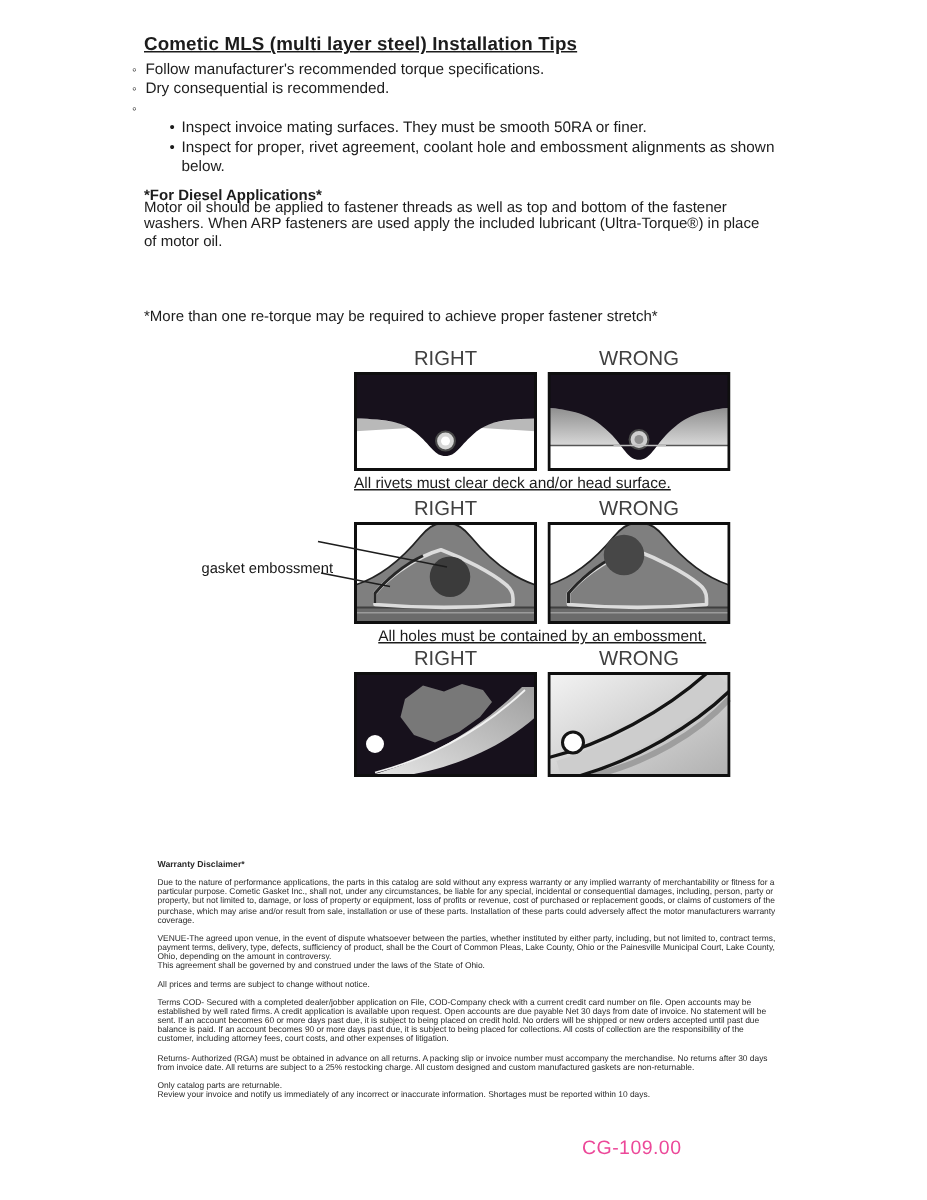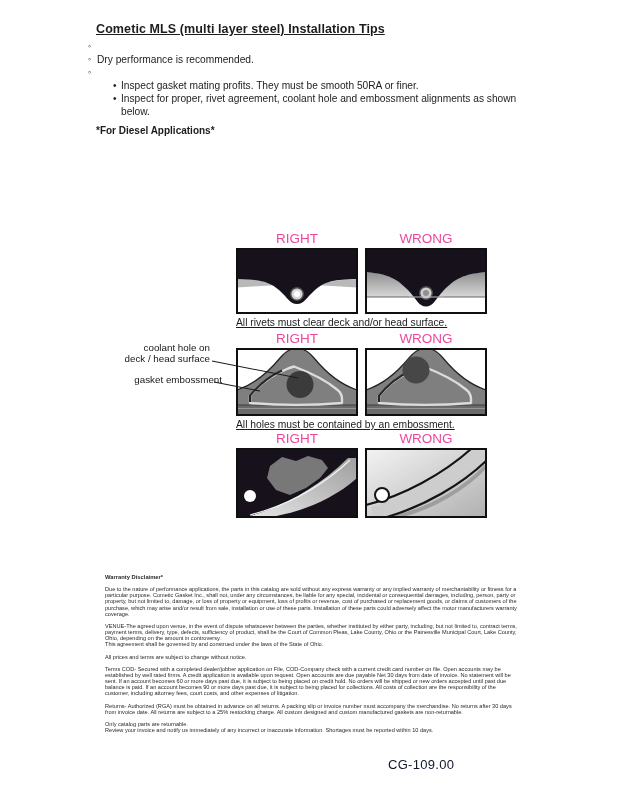--- a/index.html
+++ b/index.html
@@ -20,68 +20,71 @@
 
   
   .diesel-head { left:96px; top:125px; font-size:10px; font-weight:bold; }
   .body-p { left:96px; width:420px; font-size:10px; line-height:11.4px; }
   .p1 { top:133px; } .p2 { top:165px; } .p3 { top:206px; }
 
   
   .diag-row { position:absolute; left:236px; width:251px; }
   .r1 { top:231px; } .r2 { top:331px; } .r3 { top:431px; }
   .diag-labels { display:flex; gap:7px; margin-bottom:2px; }
-  .diag-labels span { width:122px; text-align:center; font-size:13.5px; color:#ec4899; }
+  .diag-labels span { width:122px; text-align:center; font-size:13.5px; color:#404040; }
   .diag-boxes { display:flex; gap:7px; }
   svg.diag { display:block; }
   .caption { font-size:10.3px; line-height:11px; margin-top:3px; white-space:pre-line;text-decoration:underline; }
-  .cap-center { }
+  .cap-center { text-align:center; }
 
   
   .callout { width:112px; text-align:right; font-size:9.8px; line-height:10.8px; color:#161616; }
   .co1 { left:98px; top:343px; }
   .co2 { left:110px; top:375px; }
   .leader { left:210px; top:355px; z-index:5; }
 
   
   .warranty { left:105px; top:574px; width:416px; font-size:5.6px; line-height:6.15px; color:#2a2a2a; }
   .warranty .wh { font-weight:bold; margin:0 0 6px 0; font-size:5.8px; }
   .warranty p { margin:0 0 6px 0; white-space:pre-line; }
 
-  .page-num { left:388px; top:757px; font-size:13px; color:#0f172a; letter-spacing:.3px; }
+  .page-num { left:388px; top:757px; font-size:13px; color:#ec4899; letter-spacing:.3px; }
 </style>
 </head>
 <body>
 
 <div class="page">
 
   <div class="abs doc-title">Cometic MLS (multi layer steel) Installation Tips</div>
 
   <div class="abs bullets">
     <div class="b-item">
       <span class="mk">◦</span>
+      <span>Follow manufacturer's recommended torque specifications.</span>
     </div>
     <div class="b-item">
       <span class="mk">◦</span>
-      <span>Dry performance is recommended.</span>
+      <span>Dry consequential is recommended.</span>
     </div>
     <div class="b-item">
       <span class="mk">◦</span>
     </div>
     <div class="b-item b-sub">
       <span class="mk">•</span>
-      <span>Inspect gasket mating profits.  They must be smooth 50RA or finer.</span>
+      <span>Inspect invoice mating surfaces.  They must be smooth 50RA or finer.</span>
     </div>
     <div class="b-item b-sub">
       <span class="mk">•</span>
       <span>Inspect for proper, rivet agreement, coolant hole and embossment alignments as shown below.</span>
     </div>
   </div>
 
   <div class="abs diesel-head">*For Diesel Applications*</div>
+  <div class="abs body-p p1">Motor oil should be applied to fastener threads as well as top and bottom of the fastener washers. When ARP fasteners are used apply the included lubricant (Ultra-Torque®) in place of motor oil.</div>
+  <div class="abs body-p p3">*More than one re-torque may be required to achieve proper fastener stretch*</div>
 
   <div class="diag-row r1">
     <div class="diag-labels">
       <span>RIGHT</span>
       <span>WRONG</span>
     </div>
     <div class="diag-boxes">
       <svg class="diag" width="122" height="66" viewBox="0 0 122 66">
         <rect x="0" y="0" width="122" height="66" fill="#ffffff"></rect>
         <path d="M1,31 C15,31 28,33 42,37 L1,39.5 Z" fill="#b9b9b9"></path>
@@ -136,22 +139,20 @@
         <line x1="1" y1="60.5" x2="121" y2="60.5" stroke="#9b9b9b" stroke-width="0.9"></line>
         <path d="M14,55 L14,47.5 C22,38 36,27 52,20.5 L58,18.5 C74,24.5 92,34 101,41.5 C105,44.5 106,47.5 106,51 L106,55 C76,57.5 44,57.5 14,55 Z" fill="none" stroke="#dcdcdc" stroke-width="2.4" stroke-linejoin="round"></path>
         <path d="M14,54 L14,47.5 C21,39 33,28.5 46,22.5" fill="none" stroke="#262626" stroke-width="2"></path>
         <circle cx="51" cy="22" r="13.5" fill="#474747"></circle>
         <rect x="1" y="1" width="120" height="66" fill="none" stroke="#0f0f0f" stroke-width="2"></rect>
       </svg>
     </div>
     <div class="caption cap-center">All holes must be contained by an embossment.</div>
   </div>
 
-  <div class="abs callout co1" style="white-space:pre-line;">coolant hole on
-deck / head surface</div>
   <div class="abs callout co2">gasket embossment</div>
   <svg class="abs leader" width="95" height="42" viewBox="0 0 95 42">
     <line x1="2" y1="6" x2="88" y2="23" stroke="#1d1d1d" stroke-width="1.1"></line>
     <line x1="4" y1="27" x2="50" y2="36" stroke="#1d1d1d" stroke-width="1.1"></line>
   </svg>
 
   <div class="diag-row r3">
     <div class="diag-labels">
       <span>RIGHT</span>
       <span>WRONG</span>

